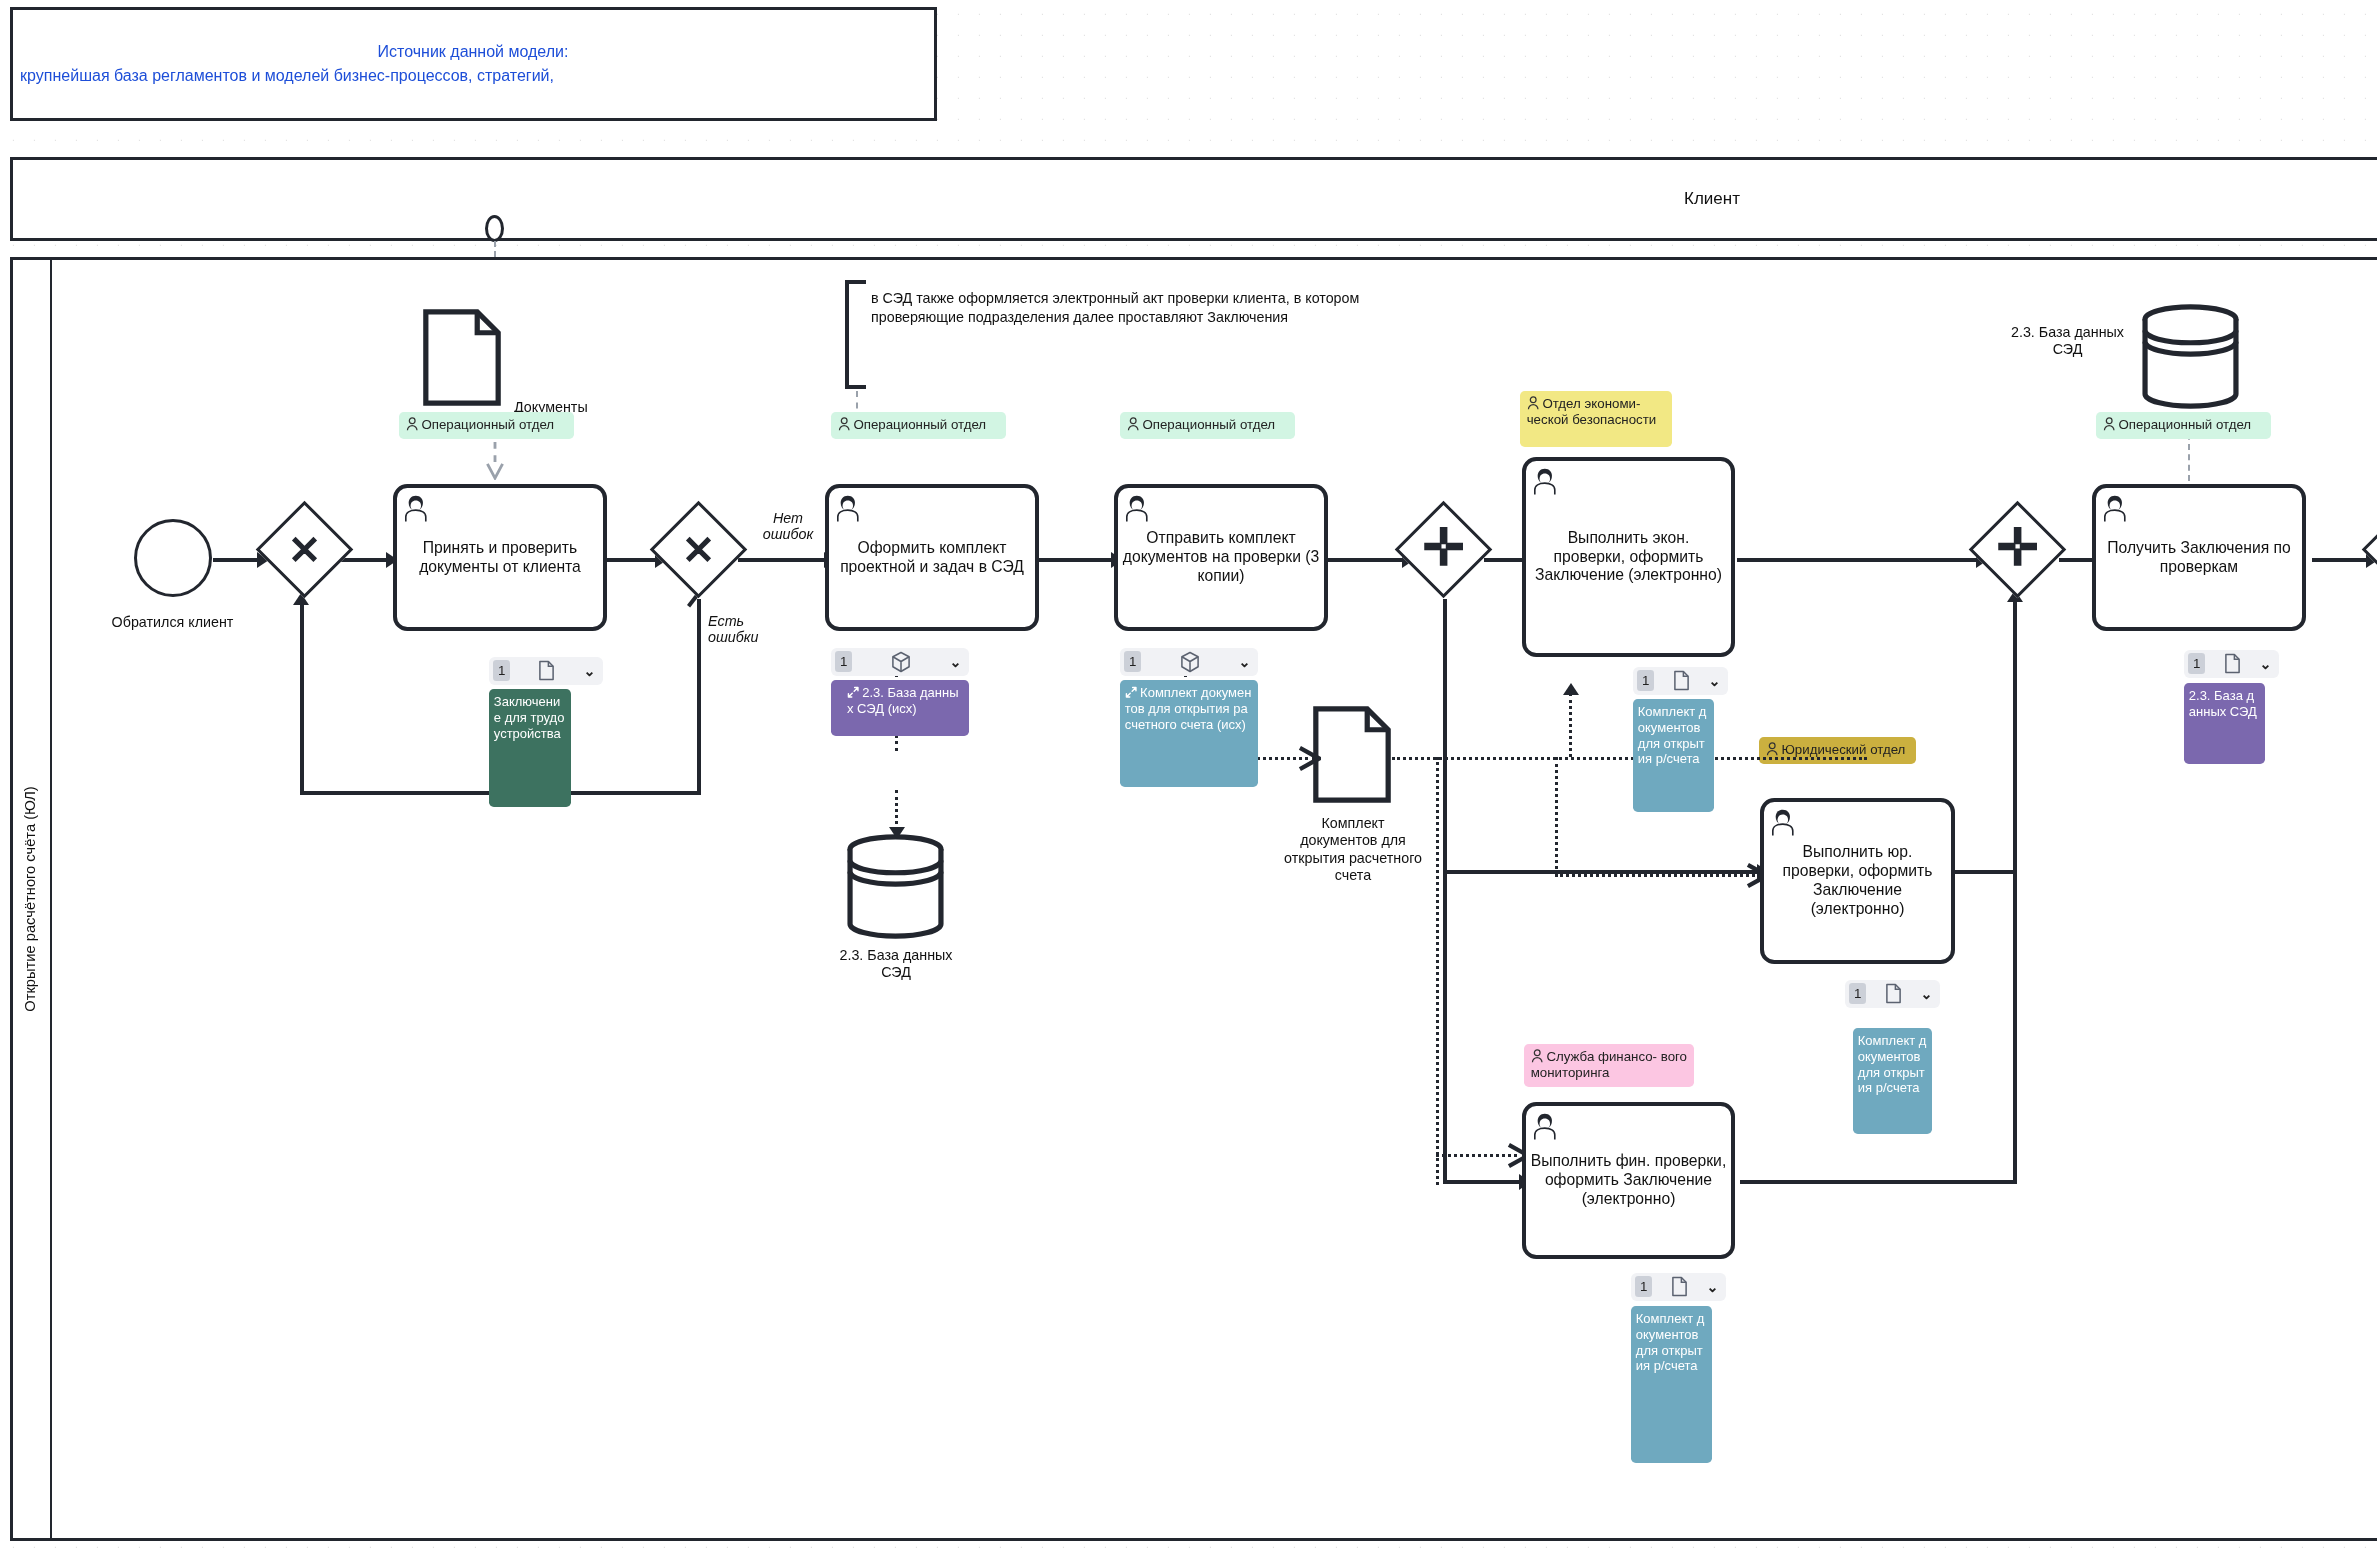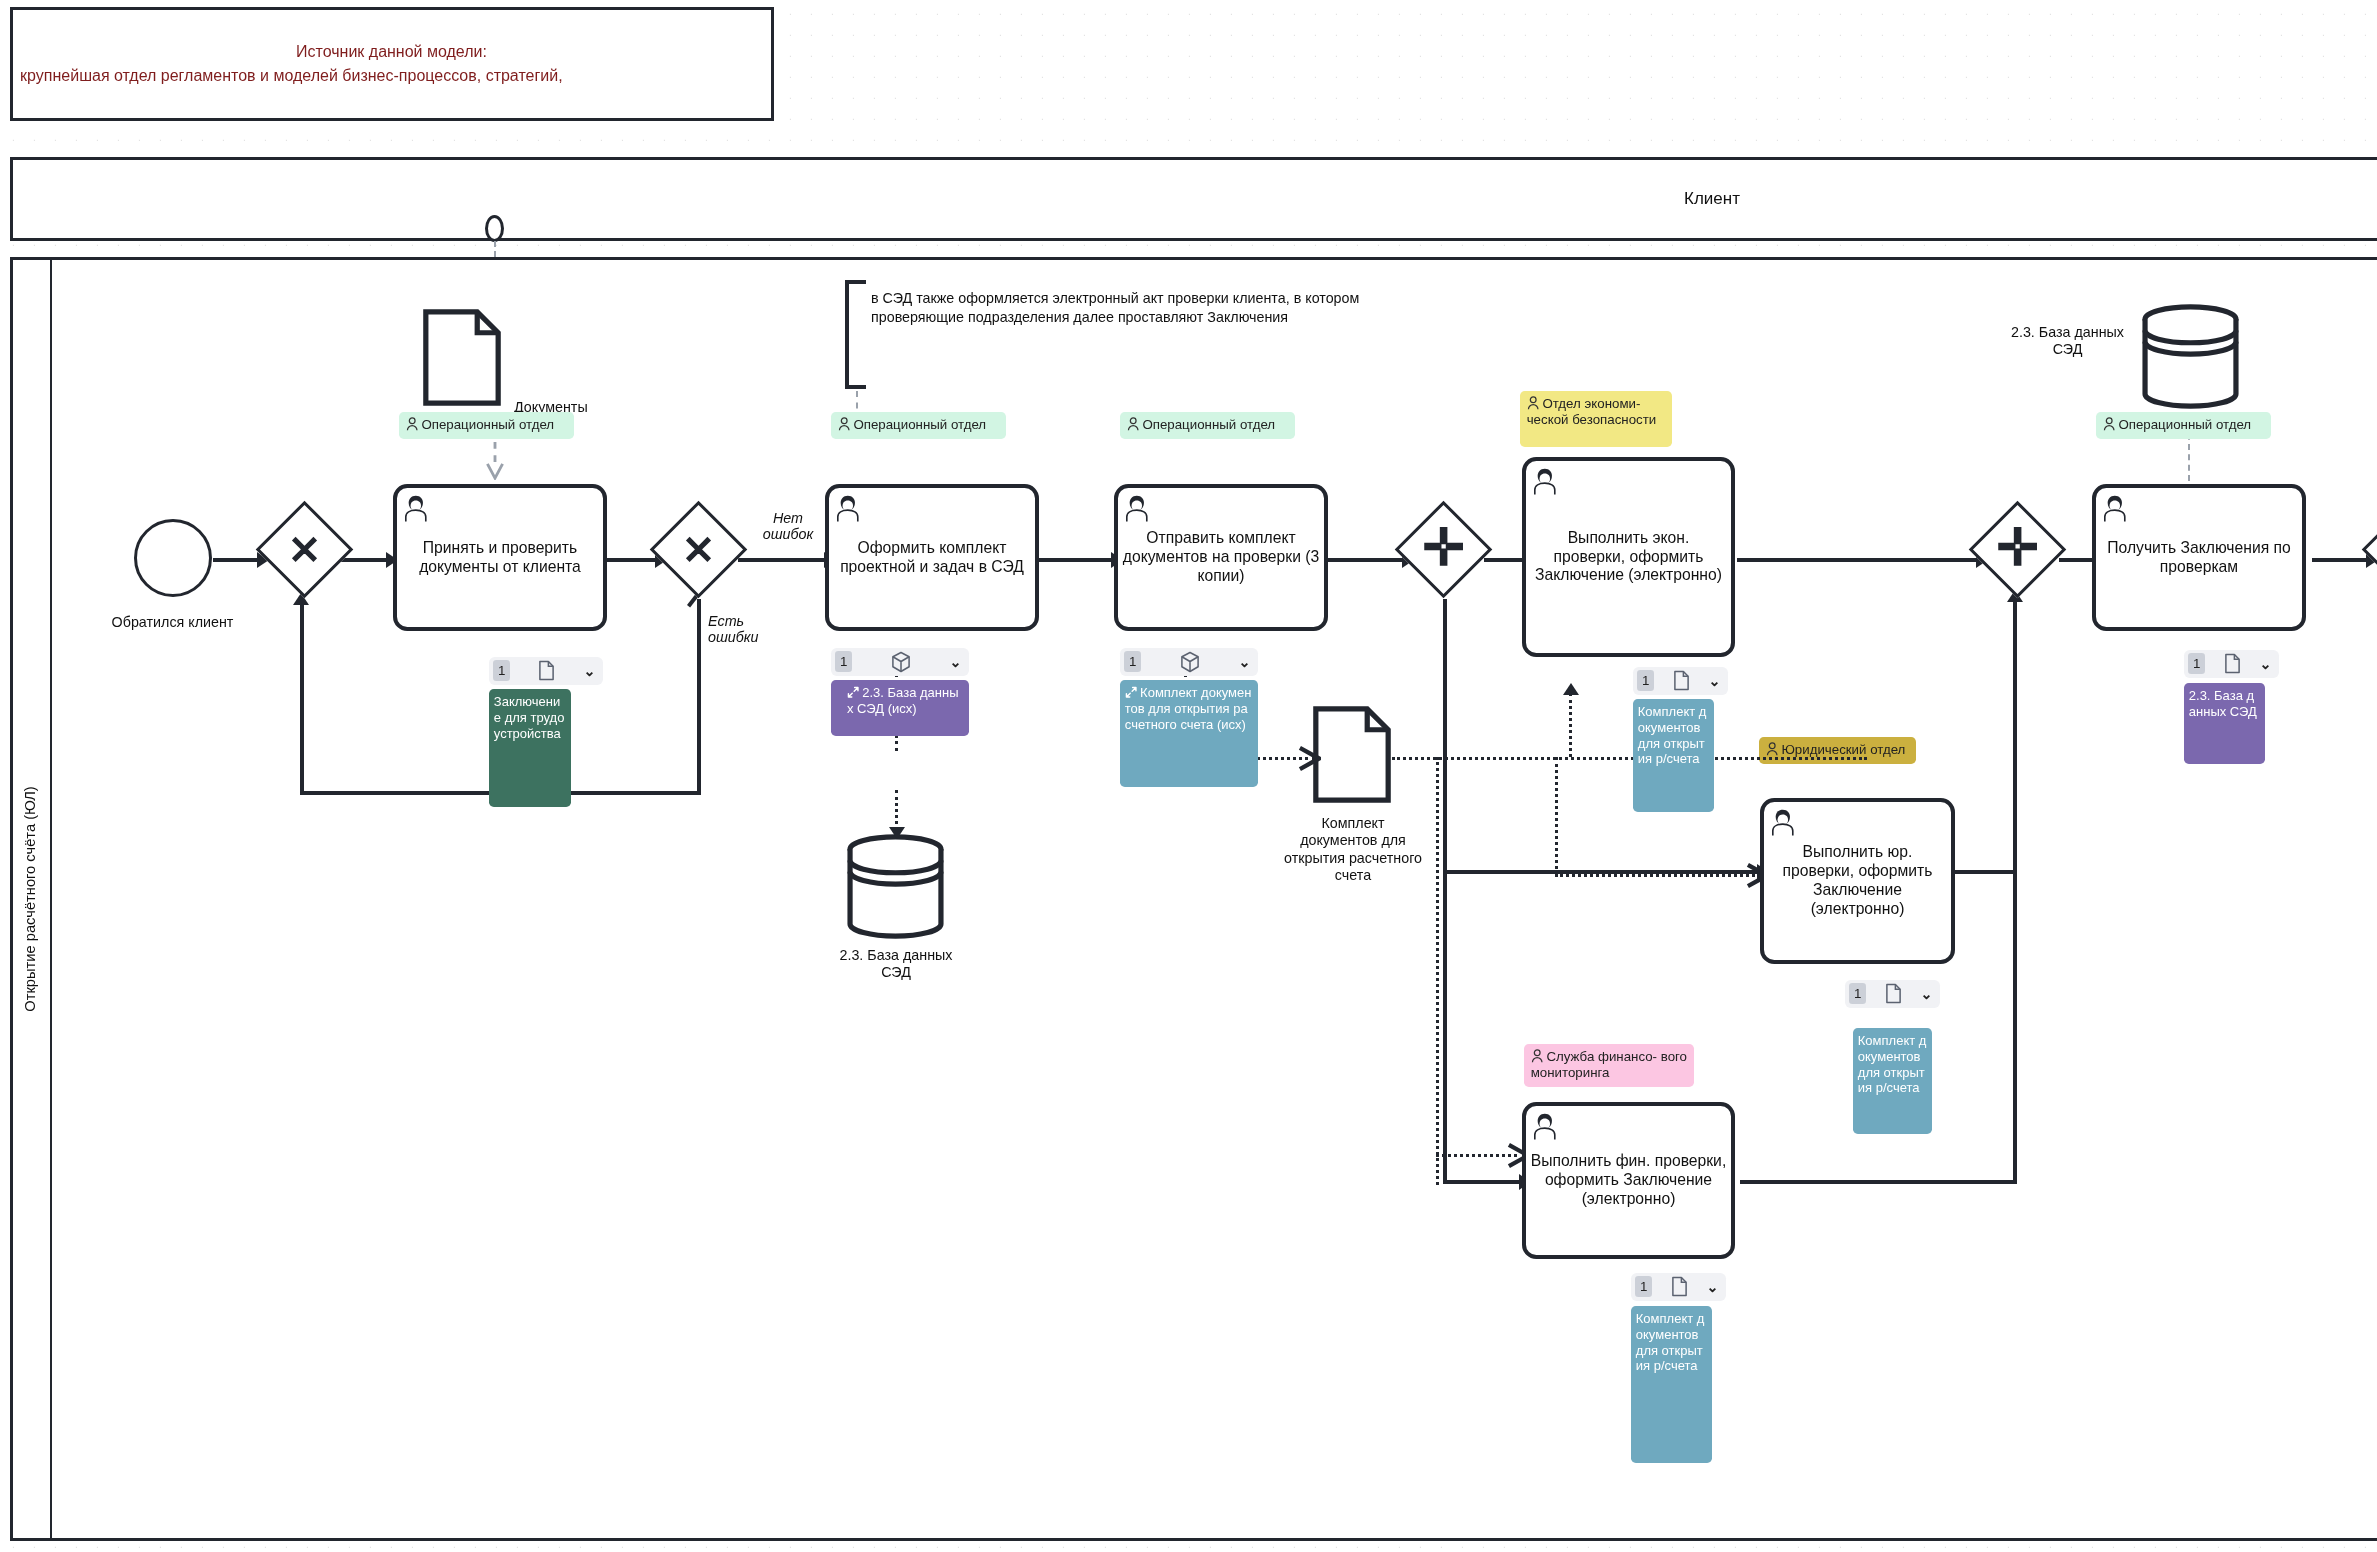--- a/index.html
+++ b/index.html
@@ -14,24 +14,24 @@
     background:#ffffff;
     background-image:radial-gradient(#d8d8d8 0.8px, transparent 0.8px);
     background-size:21px 21px;
     background-position:2.9px 3.8px;
     overflow:hidden;
   }
   .abs{position:absolute;box-sizing:border-box;}
 
   
   .src-note{
-    left:9.5px;top:6.7px;width:764px;height:114px;
+    left:9.5px;top:6.7px;width:927px;height:114px;
     border:3.3px solid #22262e;background:#fff;
     display:flex;flex-direction:column;align-items:center;justify-content:center;
-    font-size:16px;color:#7f1d1d;line-height:1.48;text-align:center;padding:2.9px 7.6px;
+    font-size:16px;color:#1d4ed8;line-height:1.48;text-align:center;padding:2.9px 7.6px;
   }
   .src-note div{width:100%;}
   .src-note .l1{text-align:center;}
   .src-note .l2, .src-note .l3{text-align:left;}
 
   
   .pool{border:3.3px solid #22262e;background:#fff;}
   .pool-client{left:9.5px;top:157px;width:3405px;height:84px;
      display:flex;align-items:center;justify-content:center;font-size:17px;color:#111;}
   .pool-bank{left:9.5px;top:257px;width:3300px;height:1284px;}
@@ -128,21 +128,21 @@
   .annot{position:absolute;font-size:14.3px;color:#111;line-height:1.32;}
   .annot-bracket{position:absolute;border-left:4.3px solid #22262e;border-top:4.3px solid #22262e;border-bottom:4.3px solid #22262e;}
 </style>
 </head>
 <body>
 
 <div id="canvas">
 
   <div class="abs src-note">
     <div class="l1">Источник данной модели:</div>
-    <div class="l2">крупнейшая отдел регламентов и моделей бизнес-процессов, стратегий,</div>
+    <div class="l2">крупнейшая база регламентов и моделей бизнес-процессов, стратегий,</div>
   </div>
 
   <div class="abs pool pool-client">
     <span>Клиент</span>
   </div>
 
   <div class="abs" style="left:485px;top:215px;width:19px;height:27px;border:3.3px solid #22262e;border-radius:50%;background:#fff;"></div>
 
   <div class="abs assoc-v" style="left:494px;top:241px;height:117px;"></div>
 

